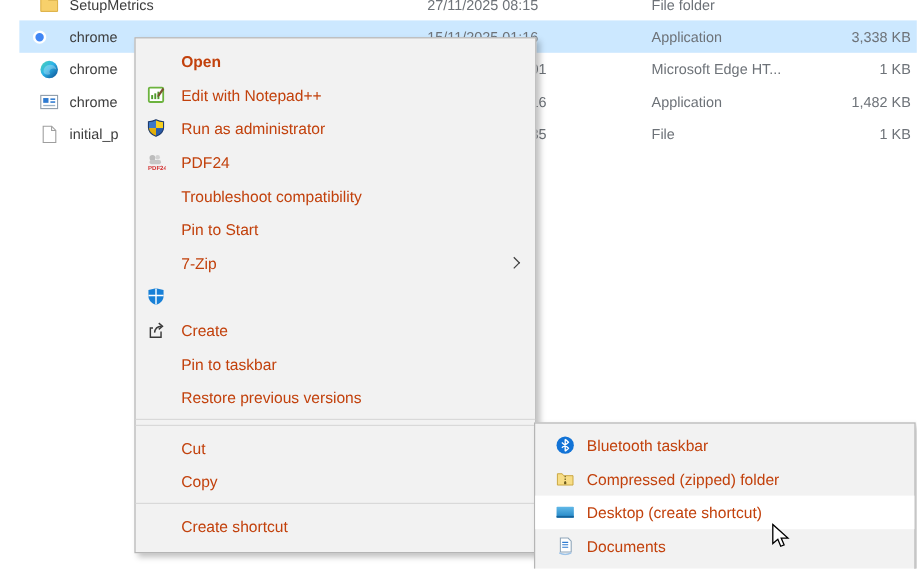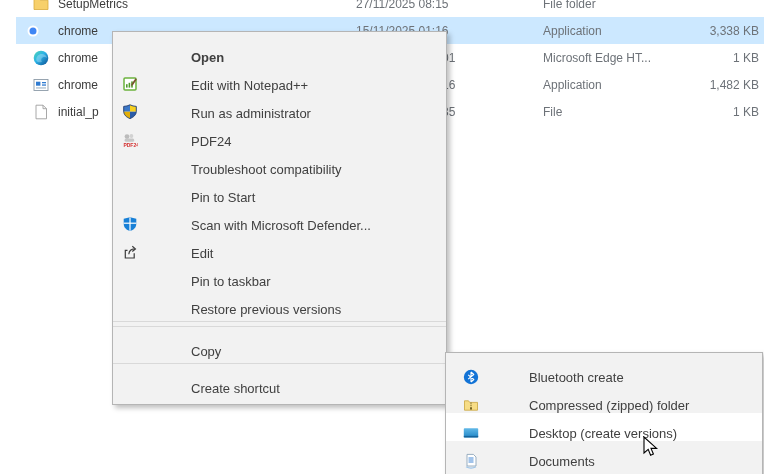--- a/index.html
+++ b/index.html
@@ -18,22 +18,22 @@
   .fdate-full{left:340px;}
   .fdate-frag{left:416px;}
   .ftype{left:527px;}
   .fsize{left:643px;width:100px;text-align:right;}
 
   
   .menu{position:absolute;background:#f2f2f2;border:1px solid #b5b5b5;
         box-shadow:3px 3px 5px rgba(0,0,0,.25);box-sizing:border-box;}
   #ctx-menu{left:96px;top:31px;width:335px;padding:5px 0 8px;z-index:10;}
   #sendto-menu{left:429px;top:352px;width:318px;padding:4px 0 6px;z-index:20;}
-  .mi{position:relative;height:28px;display:flex;align-items:flex-end;
-      font-size:13px;color:#404040;cursor:default;gap:40px;}
+  .mi{position:relative;height:28px;display:flex;align-items:center;
+      font-size:13px;color:#c2410c;cursor:default;}
   .mi.hovered{background:#ffffff;}
   .mi.bold{font-weight:bold;}
   .ic{width:18px;height:18px;margin:0 12px 0 8px;flex:none;
       display:flex;align-items:center;justify-content:center;}
   .ic2{width:16px;height:16px;margin:0 10px 0 17px;flex:none;
       display:flex;align-items:center;justify-content:center;}
   .chev{position:absolute;right:14px;top:50%;width:6px;height:6px;
         border-top:1.4px solid #3f3f3f;border-right:1.4px solid #3f3f3f;
         transform:translateY(-50%) rotate(45deg);}
   .sep{height:1px;background:#d9d9d9;margin:4px 0;}
@@ -168,69 +168,77 @@
     </div>
     <div class="mi">
       <span class="ic"></span>
       <span>Troubleshoot compatibility</span>
     </div>
     <div class="mi">
       <span class="ic"></span>
       <span>Pin to Start</span>
     </div>
     <div class="mi">
+      <span class="ic"></span>
+      <span>7-Zip</span>
+      <span class="chev"></span>
+    </div>
+    <div class="mi">
       <span class="ic">
         <svg width="16" height="16" viewBox="0 0 16 16">
           <path d="M8 1.2 L14.3 2.7 V7.7 C14.3 11.4 11.8 13.9 8 15 C4.2 13.9 1.7 11.4 1.7 7.7 V2.7 Z" fill="#1880d7"></path>
           <path d="M7.4 1.4 h1.2 v13.3 h-1.2 Z" fill="#fff"></path>
           <path d="M1.7 6.6 h12.6 v1.2 H1.7 Z" fill="#fff"></path>
         </svg>
       </span>
-      <span>Scan with Microsoft Defender...</span>
     </div>
     <div class="mi">
       <span class="ic">
         <svg width="16" height="16" viewBox="0 0 16 16">
           <path d="M5.5 6.3 H3.3 V14 H12.2 V9.3" fill="none" stroke="#3a3a3a" stroke-width="1.2"></path>
           <path d="M6.8 10.2 C7.2 6.6 9.4 5 12.6 4.9" fill="none" stroke="#3a3a3a" stroke-width="1.2"></path>
           <path d="M10.3 2.3 L13.4 4.9 L10.3 7.5" fill="none" stroke="#3a3a3a" stroke-width="1.2"></path>
         </svg>
       </span>
-      <span>Edit</span>
+      <span>Create</span>
     </div>
     <div class="mi">
       <span class="ic"></span>
       <span>Pin to taskbar</span>
     </div>
     <div class="mi">
       <span class="ic"></span>
       <span>Restore previous versions</span>
     </div>
     <div class="sep"></div>
     <div class="sep"></div>
     <div class="mi">
       <span class="ic"></span>
+      <span>Cut</span>
+    </div>
+    <div class="mi">
+      <span class="ic"></span>
       <span>Copy</span>
     </div>
     <div class="sep"></div>
     <div class="mi">
       <span class="ic"></span>
       <span>Create shortcut</span>
     </div>
   </div>
 
   <div id="sendto-menu" class="menu">
     <div class="mi">
       <span class="ic2">
         <svg width="16" height="16" viewBox="0 0 16 16">
           <circle cx="8" cy="8" r="7.2" fill="#1273d6"></circle>
           <path d="M8 3 V13 M8 3 L10.8 5.5 L5.2 10.2 M8 13 L10.8 10.5 L5.2 5.8" fill="none" stroke="#fff" stroke-width="1.1" stroke-linejoin="round"></path>
         </svg>
       </span>
-      <span>Bluetooth create</span>
+      <span>Bluetooth taskbar</span>
     </div>
     <div class="mi">
       <span class="ic2">
         <svg width="16" height="16" viewBox="0 0 16 16">
           <path d="M1.5 3.8 h4 l1.2 1.6 H14.5 V13.2 H1.5 Z" fill="#f7dd86" stroke="#c9a53e" stroke-width="0.8"></path>
           <path d="M8 5.6 V12.2" stroke="#6b5b1e" stroke-width="1" stroke-dasharray="1.2 0.9"></path>
           <rect x="7.1" y="10.6" width="1.8" height="1.9" fill="#6b5b1e"></rect>
         </svg>
       </span>
       <span>Compressed (zipped) folder</span>
@@ -241,21 +249,21 @@
           <defs>
               <linearGradient id="dg" x1="0" y1="0" x2="0" y2="1">
             <stop offset="0" stop-color="#62b9e8"></stop>
                 <stop offset="1" stop-color="#2186c6"></stop>
           </linearGradient>
             </defs>
           <rect x="0.8" y="3.2" width="14.4" height="9.2" rx="0.8" fill="url(#dg)"></rect>
           <rect x="0.8" y="10.9" width="14.4" height="1.5" fill="#16649c"></rect>
         </svg>
       </span>
-      <span>Desktop (create versions)</span>
+      <span>Desktop (create shortcut)</span>
     </div>
     <div class="mi">
       <span class="ic2">
         <svg width="16" height="16" viewBox="0 0 16 16">
           <path d="M4 1.4 h6.4 l2.6 2.6 V13 H4 Z" fill="#fff" stroke="#8fa6ba" stroke-width="0.9"></path>
           <path d="M5.5 5 h5 M5.5 7 h5 M5.5 9 h5" stroke="#2f7bd1" stroke-width="0.9"></path>
           <path d="M3 13.8 C6 15.3 10 15.3 13 13.8" stroke="#9cc3e8" stroke-width="1.2" fill="none"></path>
         </svg>
       </span>
       <span>Documents</span>

